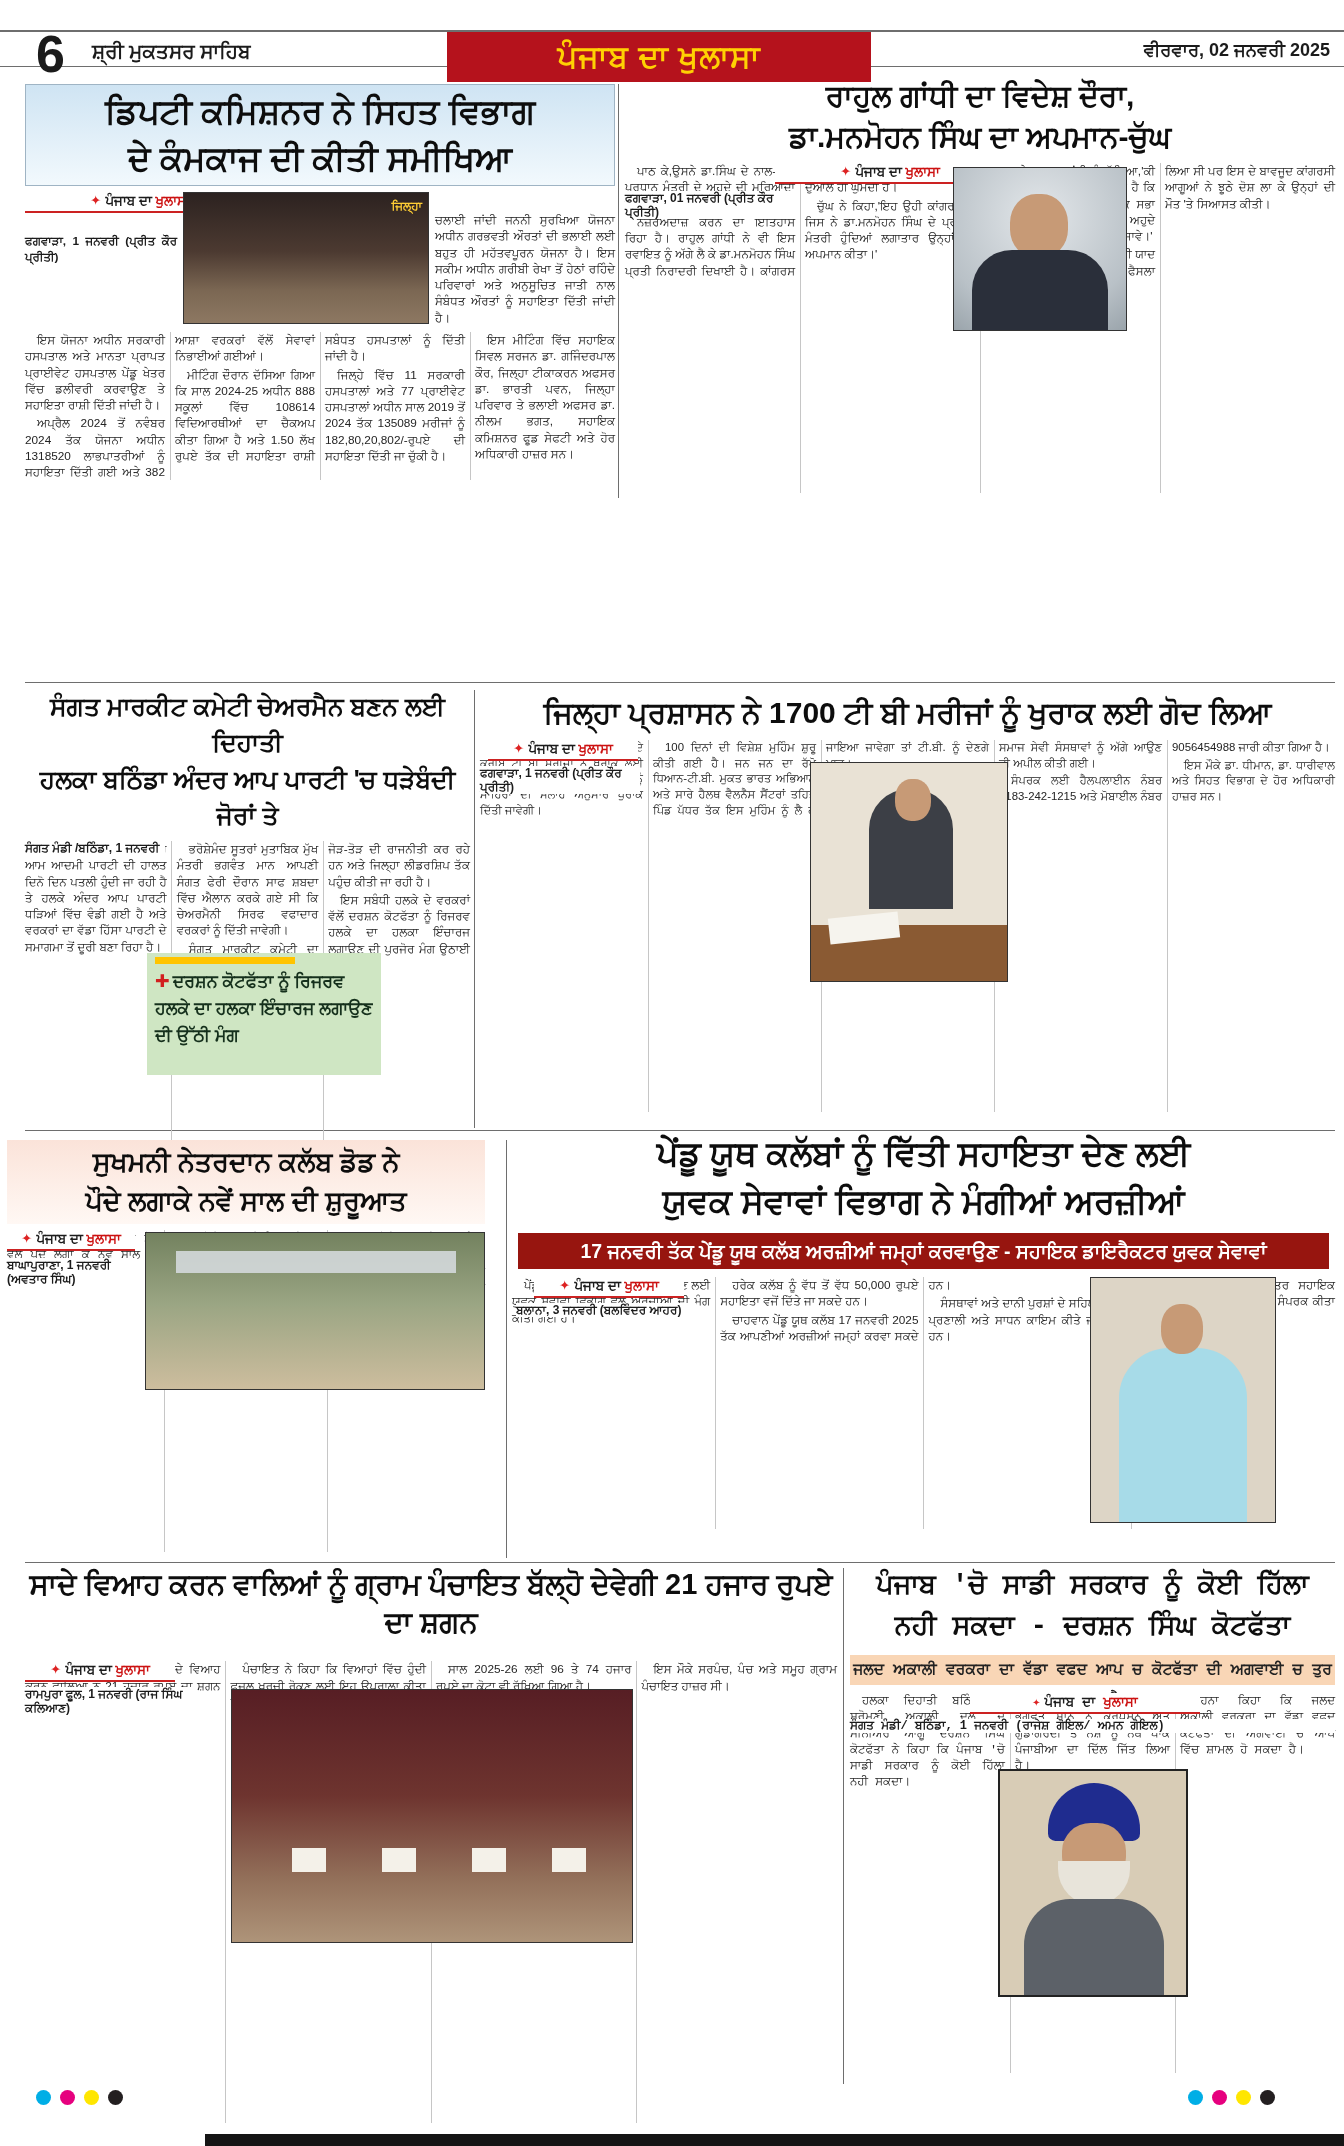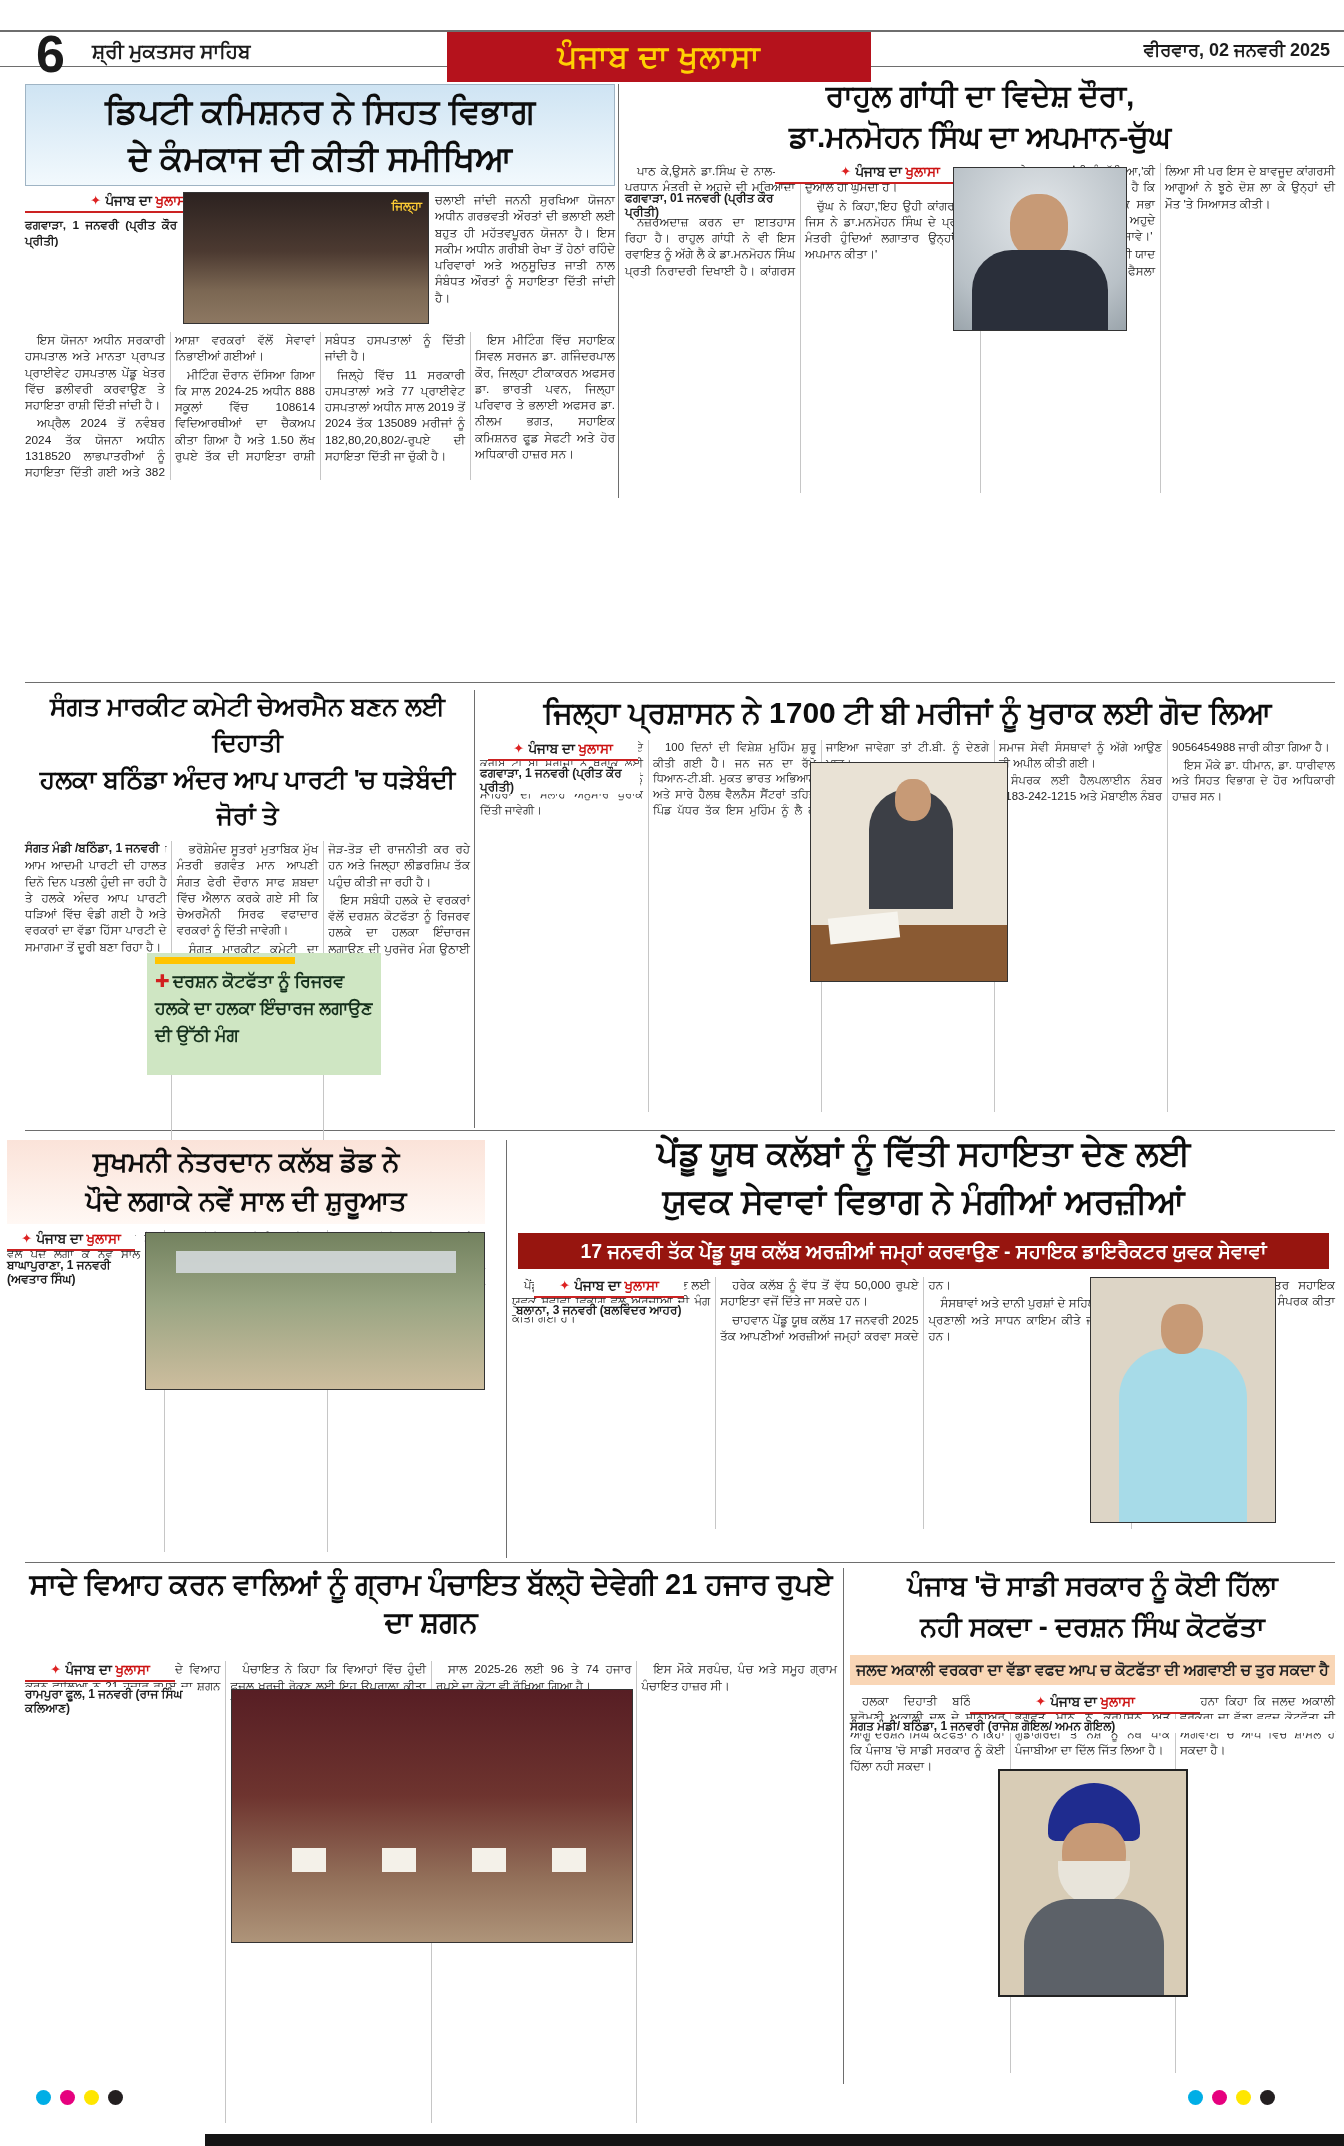--- a/index.html
+++ b/index.html
@@ -25,21 +25,21 @@
         column-rule:1px solid #c6c6c6;color:#242424;}
   .photo{position:absolute;border:1px solid #333;overflow:hidden;z-index:4;}
   .cap-sign{position:absolute;right:6px;top:6px;color:#ffce35;font-weight:bold;font-size:12px;}
   
   .a1{position:absolute;left:25px;top:84px;width:590px;height:414px;}
   .a1 .hbox{height:100px;border:1px solid #9fb4c4;background:linear-gradient(180deg,#cfe4f3,#f2f9fd);
         display:flex;flex-direction:column;justify-content:center;}
   .a1 .hbox .headline{font-size:34px;line-height:1.38;}
   .a1 .row1{display:flex;margin-top:6px;height:136px;}
   .a1 .c1{width:152px;}
-  .a1 .c1 .txt,.a1 .c3 .txt{font-size:11.8px;line-height:1.38;text-align:justify;}
+  .a1 .c1 .txt,.a1 .c3 .txt{font-size:11.8px;line-height:1.38;text-align:justify;margin-top:20px;}
   .a1 .ph{position:relative;width:244px;height:130px;margin:0 6px;border:1px solid #333;
         background:linear-gradient(180deg,#2c2220 0%,#4c3a31 45%,#7b6753 75%,#8d7862 100%);}
   .a1 .c3{flex:1;}
   .a1 .row2{margin-top:4px;column-count:4;}
   
   .a2{position:absolute;left:625px;top:76px;width:710px;height:424px;}
   .a2 .headline{font-size:30px;line-height:1.35;}
   .a2 .bodywrap{position:relative;margin-top:6px;height:330px;}
   .a2 .cols{column-count:4;height:330px;}
   .a2 .photo{left:328px;top:4px;width:172px;height:162px;
@@ -87,21 +87,21 @@
   .a6 .face6{position:absolute;left:70px;top:26px;width:42px;height:50px;border-radius:45%;background:#c79a76;z-index:2;}
   
   .a7{position:absolute;left:25px;top:1566px;width:812px;height:520px;}
   .a7 .headline{font-size:29px;line-height:1.3;margin-bottom:20px;}
   .a7 .bodywrap{position:relative;height:462px;}
   .a7 .cols{column-count:4;height:462px;}
   .a7 .photo{left:206px;top:28px;width:400px;height:252px;
         background:linear-gradient(180deg,#571e24 0%,#6e342f 42%,#93705a 75%,#ae9479 100%);}
   .a7 .paper7{position:absolute;background:#f4f1e9;width:34px;height:24px;bottom:70px;}
   
-  .a8{position:absolute;left:850px;top:1566px;width:485px;height:520px;}
+  .a8{position:absolute;left:850px;top:1566px;width:485px;height:520px;font-family:Liberation Mono, monospace;}
   .a8 .headline{font-size:27px;line-height:1.5;}
   .a8 .strap{margin-top:8px;background:#f9d6b6;color:#222;font-weight:bold;font-size:15.5px;
         text-align:center;line-height:30px;height:30px;}
   .a8 .bodywrap{position:relative;margin-top:8px;height:380px;}
   .a8 .cols{column-count:3;height:380px;}
   .a8 .photo{left:148px;top:76px;width:186px;height:224px;background:#d8ccb6;border:2px solid #222;}
   .a8 .turban{position:absolute;left:48px;top:12px;width:92px;height:58px;border-radius:50px 50px 8px 8px;background:#1f2c8f;}
   .a8 .face8{position:absolute;left:62px;top:52px;width:64px;height:62px;border-radius:45%;background:#c79a76;}
   .a8 .beard{position:absolute;left:58px;top:90px;width:72px;height:44px;border-radius:0 0 40px 40px;background:#e8e4da;}
   .a8 .coat{position:absolute;left:24px;top:128px;width:140px;height:96px;border-radius:46px 46px 0 0;background:#5c6168;}

